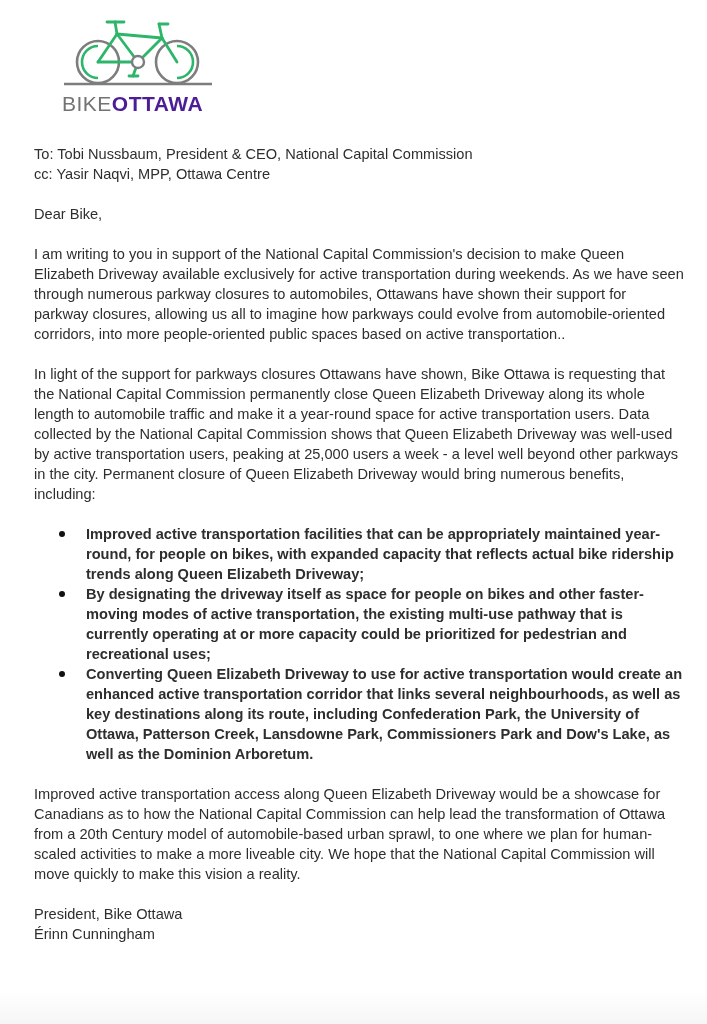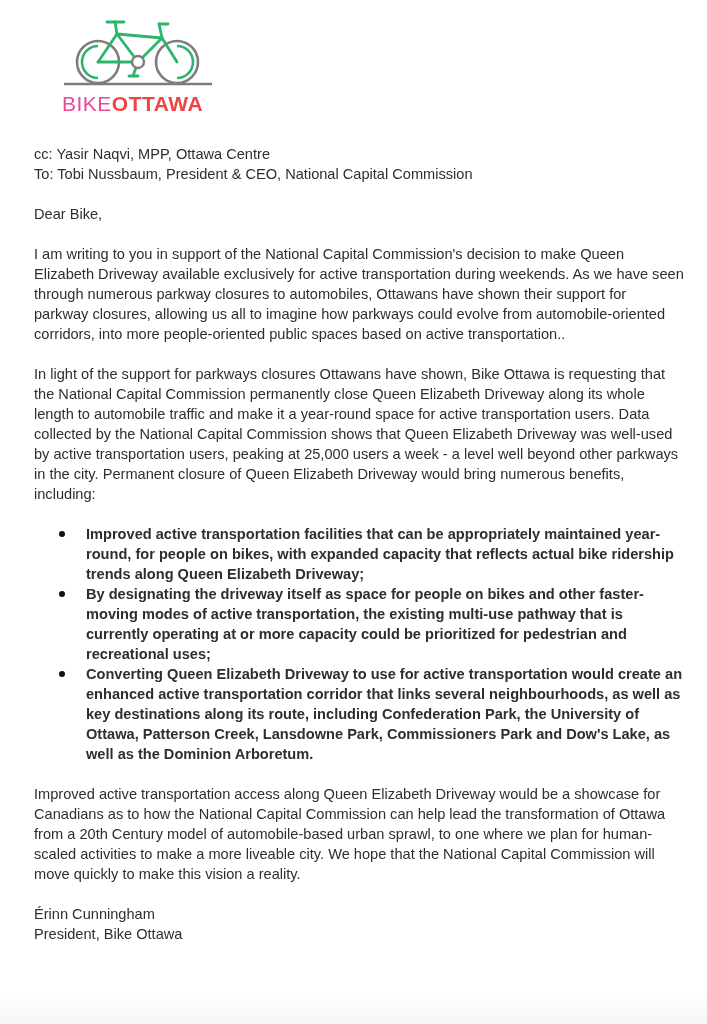--- a/index.html
+++ b/index.html
@@ -9,22 +9,22 @@
     font-family: "Liberation Sans", sans-serif;
     color: #2e2e2e;
     position: relative;
   }
   .logo { position: absolute; left: 60px; top: 14px; width: 160px; height: 100px; }
   .logo svg { position: absolute; left: 0; top: 0; }
   .logo-text {
     position: absolute; left: 2px; top: 78px; font-size: 21px; letter-spacing: 0.5px;
     white-space: nowrap; line-height: 24px;
   }
-  .logo-text .bike { color: #ec4899; font-weight: normal; }
-  .logo-text .ottawa { color: #ef4444; font-weight: bold; }
+  .logo-text .bike { color: #737373; font-weight: normal; }
+  .logo-text .ottawa { color: #4c1d95; font-weight: bold; }
   .letter {
     position: absolute; left: 34px; top: 144px; width: 650px;
     font-size: 14.6px; line-height: 20px;
   }
   .letter p { margin: 0 0 20px 0; }
   .letter .hdr { margin-bottom: 20px; }
   .letter ul { margin: 0 0 20px 0; padding-left: 52px; list-style: none; font-weight: bold; }
   .letter li { position: relative; }
   .letter li .dot {
     position: absolute; left: -27px; top: 7px; width: 6px; height: 6px;
@@ -60,29 +60,29 @@
       <line x1="78" y1="48" x2="73" y2="62"></line>
       <line x1="69" y1="62" x2="78" y2="62"></line>
     </g>
     <circle cx="78" cy="48" r="6" fill="#fff" stroke="#7d7d7d" stroke-width="2.4"></circle>
   </svg>
   <div class="logo-text"><span class="bike">BIKE</span><span class="ottawa">OTTAWA</span></div>
 </div>
 
 <div class="letter">
   <div class="hdr">
+    <div>To: Tobi Nussbaum, President &amp; CEO, National Capital Commission</div>
     <div>cc: Yasir Naqvi, MPP, Ottawa Centre</div>
-    <div>To: Tobi Nussbaum, President &amp; CEO, National Capital Commission</div>
   </div>
   <p>Dear Bike,</p>
   <p>I am writing to you in support of the National Capital Commission's decision to make Queen Elizabeth Driveway available exclusively for active transportation during weekends. As we have seen through numerous parkway closures to automobiles, Ottawans have shown their support for parkway closures, allowing us all to imagine how parkways could evolve from automobile-oriented corridors, into more people-oriented public spaces based on active transportation..</p>
   <p>In light of the support for parkways closures Ottawans have shown, Bike Ottawa is requesting that the National Capital Commission permanently close Queen Elizabeth Driveway along its whole length to automobile traffic and make it a year-round space for active transportation users. Data collected by the National Capital Commission shows that Queen Elizabeth Driveway was well-used by active transportation users, peaking at 25,000 users a week - a level well beyond other parkways in the city. Permanent closure of Queen Elizabeth Driveway would bring numerous benefits, including:</p>
   <ul>
     <li><span class="dot"></span><span>Improved active transportation facilities that can be appropriately maintained year-round, for people on bikes, with expanded capacity that reflects actual bike ridership trends along Queen Elizabeth Driveway;</span></li>
     <li><span class="dot"></span><span>By designating the driveway itself as space for people on bikes and other faster-moving modes of active transportation, the existing multi-use pathway that is currently operating at or more capacity could be prioritized for pedestrian and recreational uses;</span></li>
     <li><span class="dot"></span><span>Converting Queen Elizabeth Driveway to use for active transportation would create  an enhanced active transportation corridor that links several neighbourhoods, as well as key destinations along its route, including Confederation Park, the University of Ottawa, Patterson Creek, Lansdowne Park, Commissioners Park and Dow's Lake, as well as the Dominion Arboretum.</span></li>
   </ul>
   <p>Improved active transportation access along Queen Elizabeth Driveway would be a showcase for Canadians as to how the National Capital Commission can help lead the transformation of Ottawa from a 20th Century model of automobile-based urban sprawl, to one where we plan for human-scaled activities to make a more liveable city. We hope that the National Capital Commission will move quickly to make this vision a reality.</p>
   <div class="sig">
+    <p>President, Bike Ottawa</p>
     <p>Érinn Cunningham</p>
-    <p>President, Bike Ottawa</p>
   </div>
 </div>
 
 </body></html>

